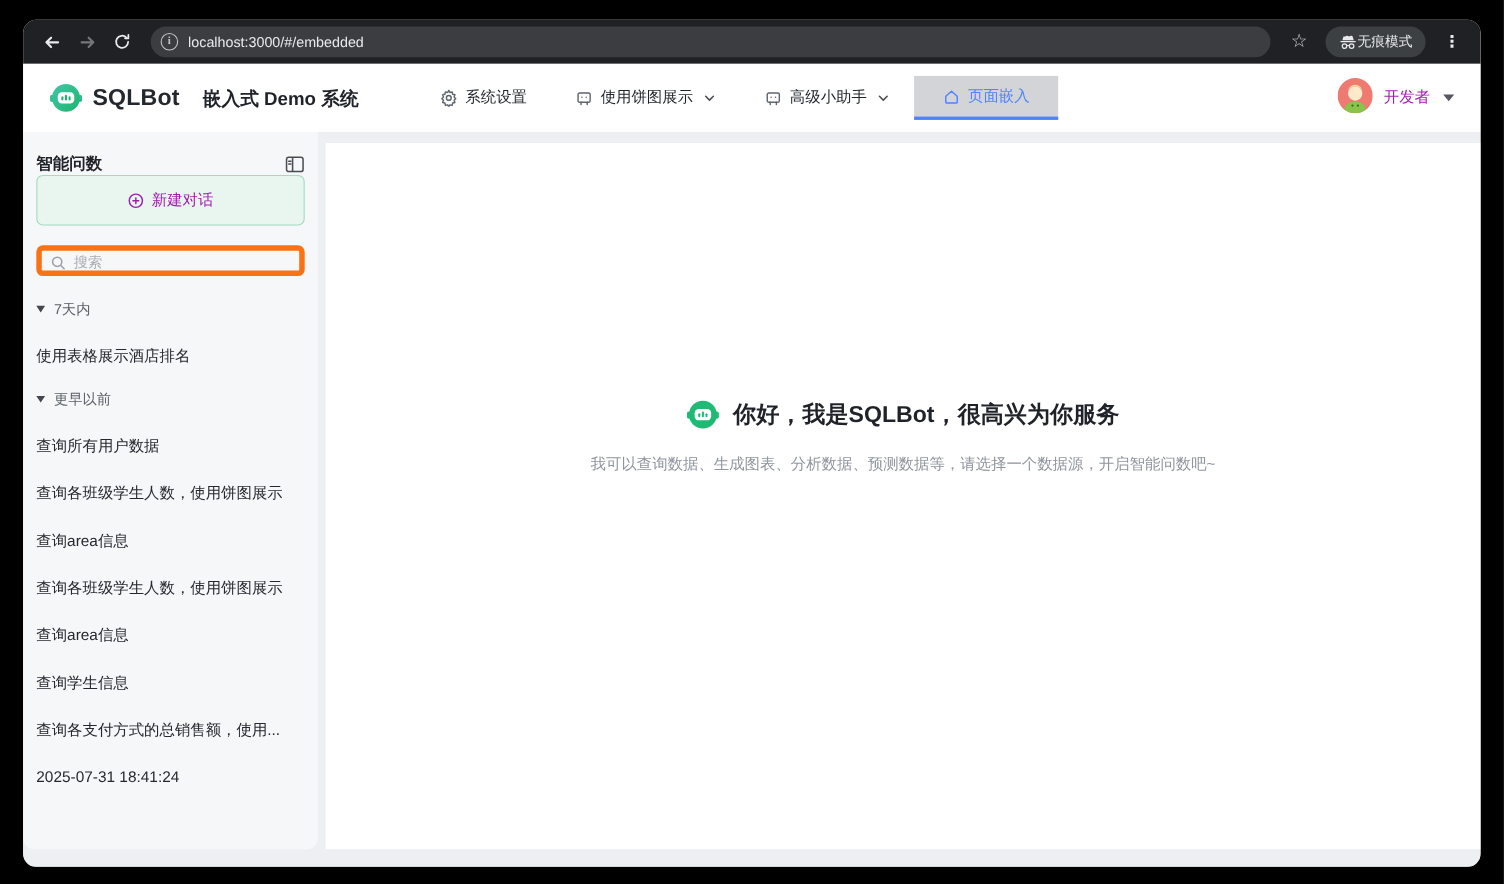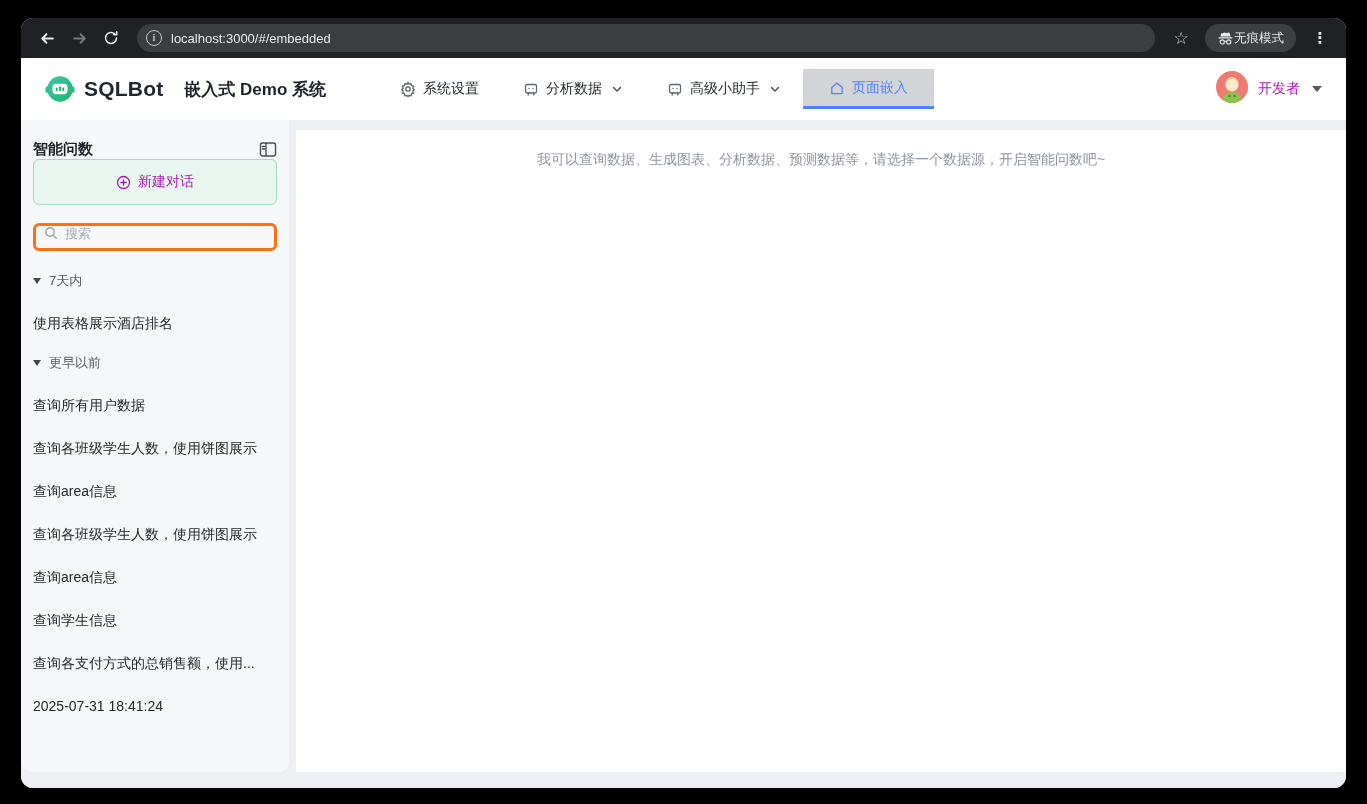--- a/index.html
+++ b/index.html
@@ -47,22 +47,22 @@
   
   .content { flex:1; display:flex; background:#edeff3; overflow:hidden; }
   .sidebar { width:268px; flex:0 0 268px; background:#f5f7f9; margin-bottom:16px;
     border-radius:0 0 10px 10px; padding:20px 12px 0; overflow:hidden; }
   .sb-head { display:flex; align-items:center; justify-content:space-between; }
   .sb-title { font-size:15px; font-weight:700; color:#1f2329; }
   .collapse-btn { color:#4a4d52; display:flex; cursor:pointer; }
   .new-chat { height:46px; width:100%; border:1px solid #9fdcc0; background:#e9f6ef;
     border-radius:6px; color:#a21caf; font-size:14px; display:flex; align-items:center; justify-content:center;
     gap:7px; cursor:pointer; }
-  .search-box { margin-top:18px; height:28px; border:3px solid #f97316; border-radius:6px;
-    display:flex; align-items:flex-start; padding:0 8px; gap:7px; }
+  .search-box { margin-top:18px; height:28px; border:5px solid #f97316; border-radius:6px;
+    display:flex; align-items:flex-end; padding:0 8px; gap:7px; }
   .search-box input { border:none; outline:none; background:transparent; font-size:13px; color:#1f2329;
     width:100%; font-family:inherit; }
   .search-box input::placeholder { color:#a8adb3; }
   .sb-section { margin-top:21px; display:flex; align-items:center; gap:8px; font-size:13px;
     color:#595f66; cursor:pointer; }
   .tri { width:0; height:0; border-left:4.5px solid transparent; border-right:4.5px solid transparent;
     border-top:6px solid #43474d; }
   .sb-item { margin-top:23px; font-size:14px; color:#25282d; white-space:nowrap; overflow:hidden;
     cursor:pointer; line-height:20px; }
 
@@ -152,21 +152,21 @@
       </div>
       <div class="nav-item">
         <span class="nicon">
           <svg width="16" height="16" viewBox="0 0 16 16" fill="none" stroke="currentColor" stroke-width="1.3">
               <rect x="2.5" y="3.5" width="11" height="8.5" rx="1.5"></rect>
               <circle cx="6" cy="7.5" r="0.7" fill="currentColor" stroke="none"></circle>
               <circle cx="10" cy="7.5" r="0.7" fill="currentColor" stroke="none"></circle>
               <path d="M5.2 12v2M10.8 12v2" stroke-linecap="round"></path>
             </svg>
         </span>
-        <span>分析数据</span>
+        <span>使用饼图展示</span>
         <span class="chev">
           <svg width="12" height="12" viewBox="0 0 12 12" fill="none" stroke="currentColor" stroke-width="1.4" stroke-linecap="round" stroke-linejoin="round">
               <path d="M2.5 4.5 6 8l3.5-3.5"></path>
             </svg>
         </span>
       </div>
       <div class="nav-item">
         <span class="nicon">
           <svg width="16" height="16" viewBox="0 0 16 16" fill="none" stroke="currentColor" stroke-width="1.3">
               <rect x="2.5" y="3.5" width="11" height="8.5" rx="1.5"></rect>
@@ -264,17 +264,31 @@
       <div class="sb-item">查询area信息</div>
       <div class="sb-item">查询各班级学生人数，使用饼图展示</div>
       <div class="sb-item">查询area信息</div>
       <div class="sb-item">查询学生信息</div>
       <div class="sb-item">查询各支付方式的总销售额，使用...</div>
       <div class="sb-item">2025-07-31 18:41:24</div>
 
     </div>
 
     <div class="main">
+      <div class="greeting">
+        <span class="gicon">
+          <svg width="30" height="30" viewBox="0 0 32 32">
+              <rect x="0.5" y="13" width="4" height="7" rx="2" fill="#21ba75"></rect>
+              <rect x="27.5" y="13" width="4" height="7" rx="2" fill="#21ba75"></rect>
+              <circle cx="16" cy="16" r="13.5" fill="#21ba75"></circle>
+              <rect x="8" y="10.5" width="16" height="11" rx="4" fill="#ffffff"></rect>
+              <rect x="11.5" y="14.5" width="2" height="4" rx="1" fill="#21ba75"></rect>
+              <rect x="15" y="13" width="2" height="5.5" rx="1" fill="#21ba75"></rect>
+              <rect x="18.5" y="14.5" width="2" height="4" rx="1" fill="#21ba75"></rect>
+            </svg>
+        </span>
+        <span class="greeting-text">你好，我是SQLBot，很高兴为你服务</span>
+      </div>
       <div class="subtitle">我可以查询数据、生成图表、分析数据、预测数据等，请选择一个数据源，开启智能问数吧~</div>
     </div>
 
   </div>
 </div>
 
 </body></html>

